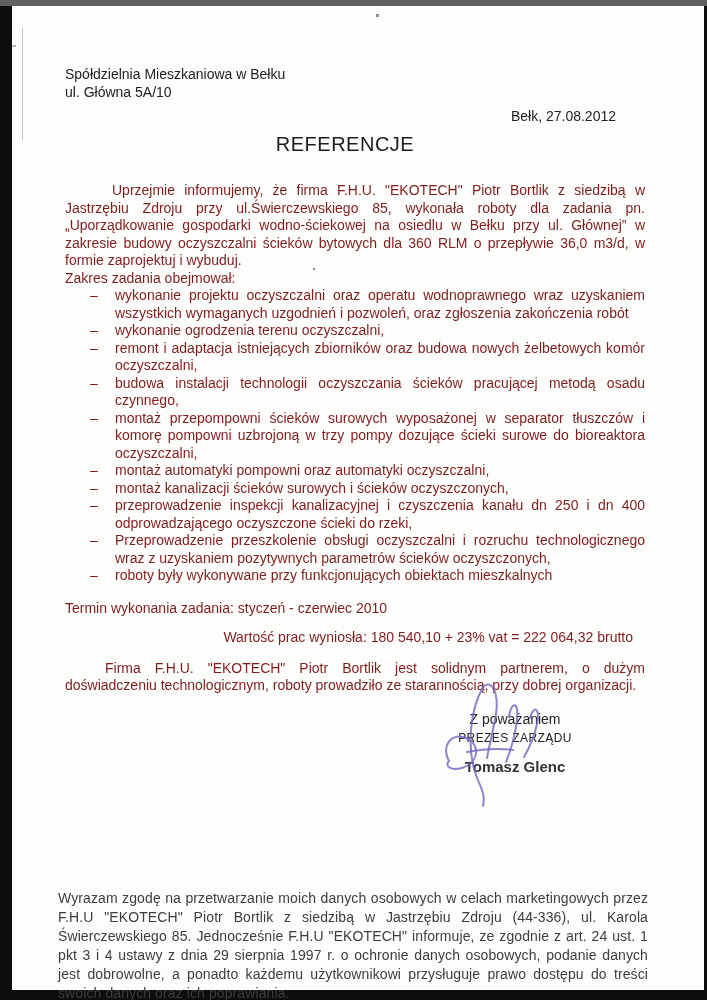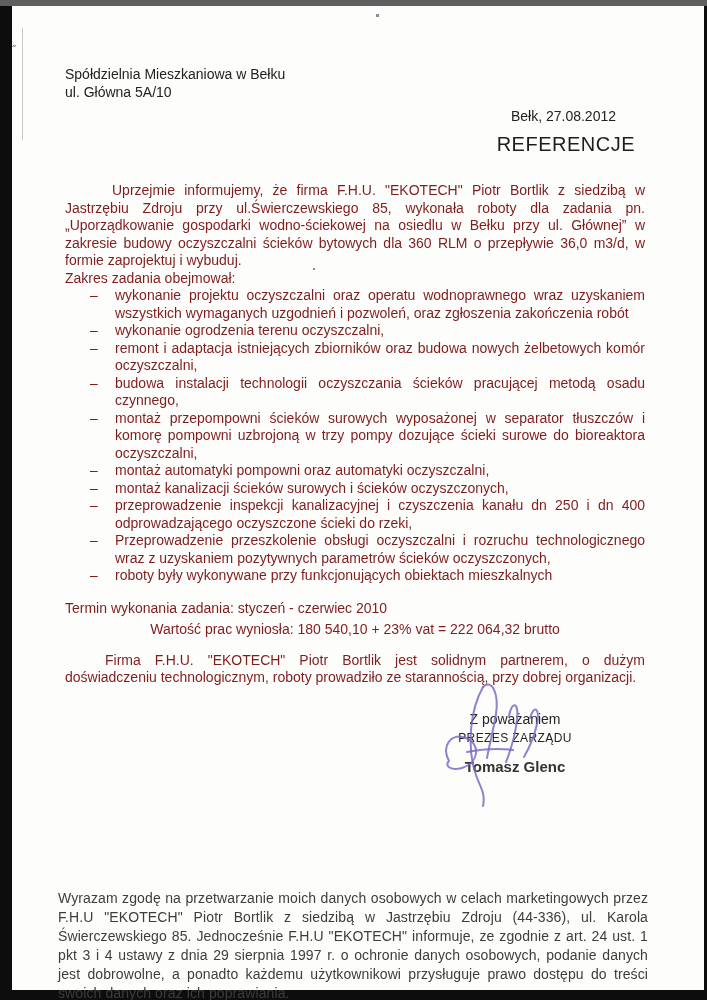--- a/index.html
+++ b/index.html
@@ -18,36 +18,36 @@
   .artifact-line{position:absolute;left:10px;top:22px;width:1px;height:112px;background:#c9c9c9;}
   .artifact-quote{position:absolute;left:0px;top:38px;font-size:11px;color:#5a5a5a;}
   .artifact-dot-top{position:absolute;left:364px;top:8px;width:3px;height:3px;background:#8c8c8c;}
   .artifact-dot-mid{position:absolute;left:301px;top:262px;width:2px;height:2px;background:#8a8a8a;}
 
   .header-block{position:absolute;left:53px;top:60px;font-size:14px;line-height:17.5px;}
   .dateline{position:absolute;top:54px;right:88px;font-size:14px;margin-top:48px;}
 
   .title{
     position:absolute;left:53px;top:127px;width:580px;
-    text-align:right;font-size:20px;letter-spacing:0.5px;
+    text-align:center;font-size:20px;letter-spacing:0.5px;
     color:#1d1d1d;margin-left:-10px;
   }
 
   .main-text{
     position:absolute;left:53px;top:176px;width:580px;
     font-size:14px;line-height:17.5px;text-align:justify;color:#7f1d1d;
   }
   .intro{margin:0;text-indent:47px;}
   .scope-heading{margin:0;text-align:left;}
   .scope-list{margin:0;padding:0;list-style:none;}
   .scope-list li{display:flex;padding-left:25px;}
   .scope-list .dash{flex:0 0 25px;}
   .scope-list .item-text{flex:1;text-align:justify;}
   .term-line{margin:15px 0 0 0;text-align:left;}
-  .value-line{margin:4px;text-align:center;}
+  .value-line{margin:12px;text-align:right;}
   .closing{margin:13px 0 0 0;text-indent:40px;}
 
   .signature{
     position:absolute;left:428px;top:704px;width:150px;
     text-align:center;color:#242424;z-index:1;
   }
   .salutation{font-size:14px;line-height:18px;}
   .signer-role{font-size:12px;line-height:18px;letter-spacing:0.4px;margin-top:1px;text-align:center;}
   .signer-name{font-size:15px;font-weight:bold;margin-top:11px;color:#333;}
   .sig-svg{position:absolute;left:425px;top:660px;width:170px;height:170px;z-index:2;pointer-events:none;}

